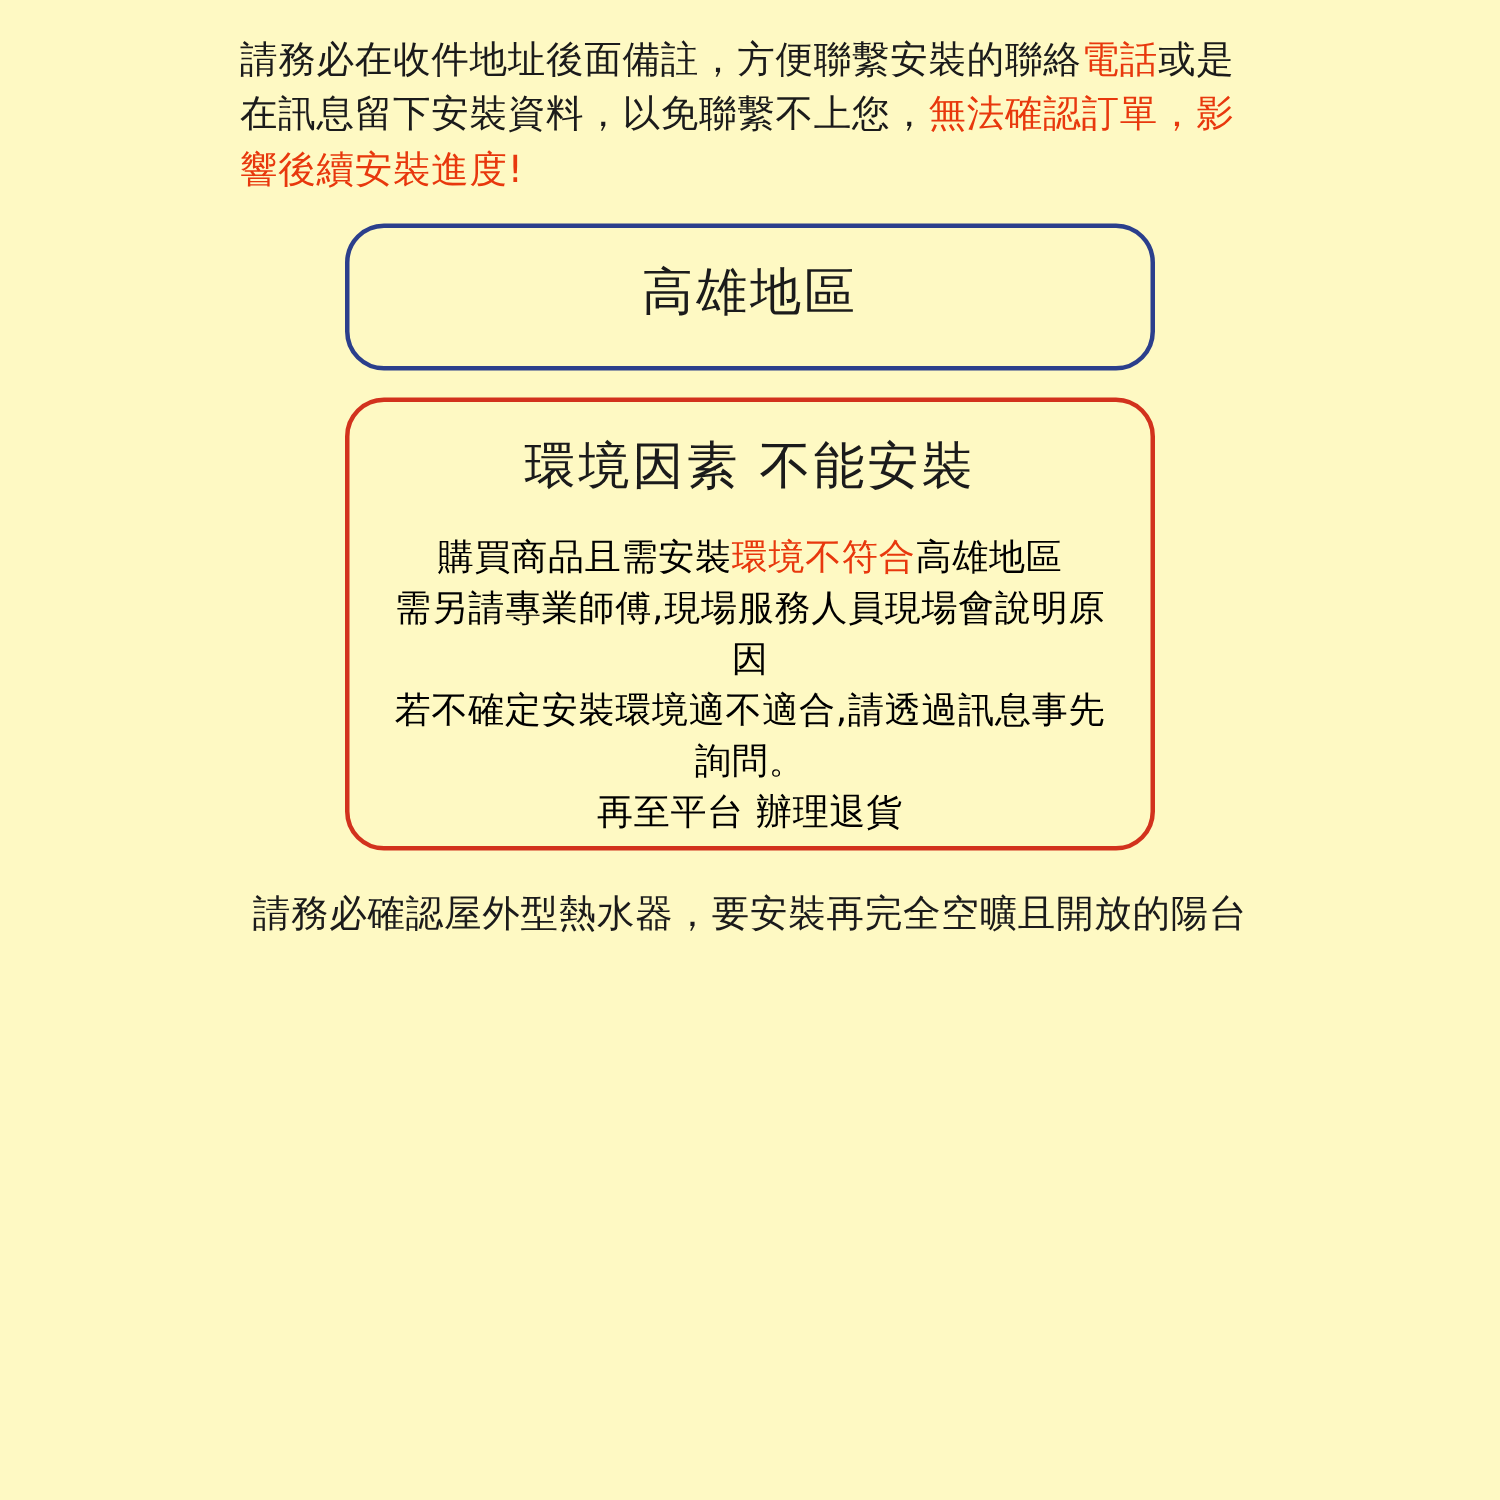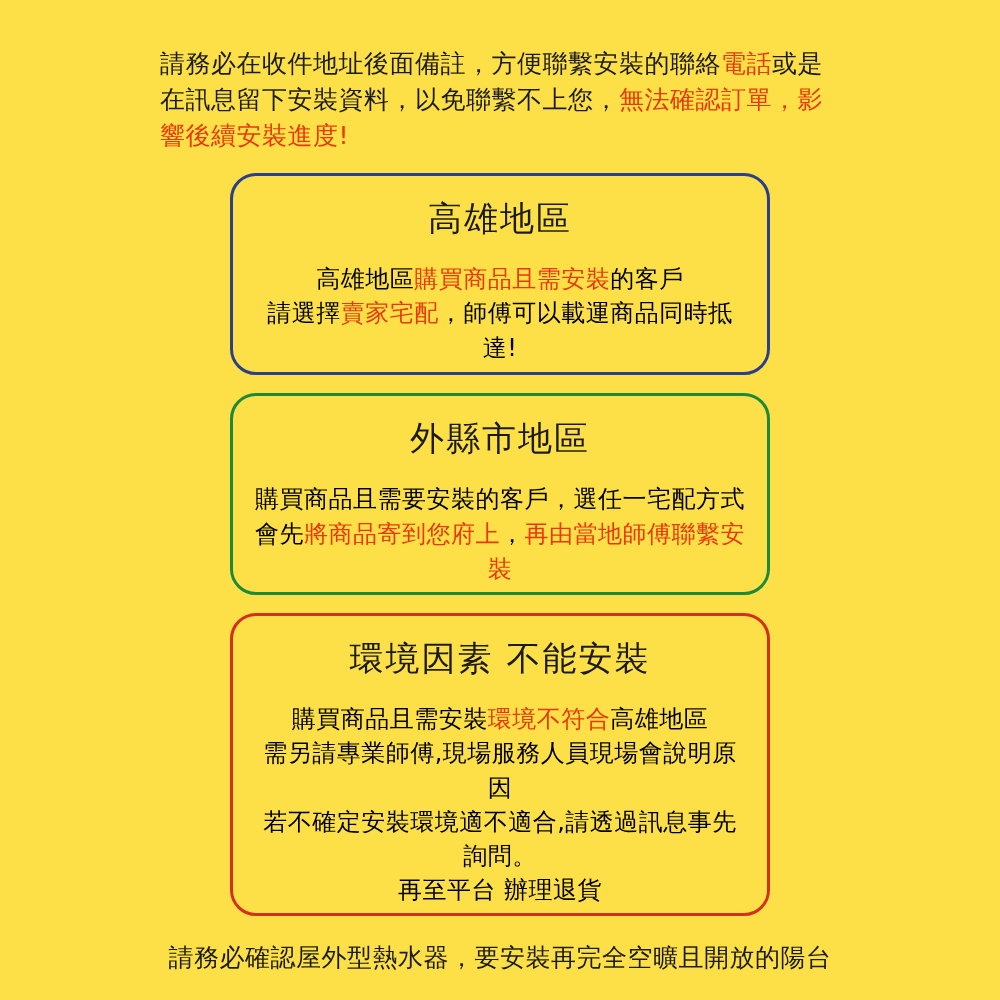--- a/index.html
+++ b/index.html
@@ -10,27 +10,26 @@
     width: 1000px;
     height: 1000px;
     background: #ffffff;
     font-family: "DejaVu Sans", "Liberation Sans", sans-serif;
     overflow: hidden;
   }
   .page {
     position: relative;
     width: 1000px;
     height: 1000px;
-    background: #fde047;
+    background: #fef9c3;
     box-sizing: border-box;
     padding: 0 18px;
     display: flex;
     flex-direction: column;
     align-items: center;
-    justify-content: center;
   }
 
   
   .blk {
     box-sizing: border-box;
     text-align: center;
     color: #1b1b1b;
   }
   .em-red { color: #e8380d; }
 
@@ -89,39 +88,22 @@
 <body>
 
 <div class="page">
 
   <div class="blk notice-top">
     <span>請務必在收件地址後面備註，方便聯繫安裝的聯絡</span><span class="em-red">電話</span><span>或是在</span><span>訊息留下安裝資料，以免聯繫不上您，</span><span class="em-red">無法確認訂單，影響後</span><span class="em-red">續安裝進度!</span>
   </div>
 
   <div class="card navy">
     <div class="card-title">高雄地區</div>
-    <div class="card-body">
-      <span class="line">
-        <span>高雄地區</span><span class="em-red">購買商品且需安裝</span><span>的客戶</span>
-      </span>
-      <span class="line">
-        <span>請選擇</span><span class="em-red">賣家宅配</span><span>，師傅可以載運商品同時抵達!</span>
-      </span>
-    </div>
   </div>
 
-  <div class="card green">
-    <div class="card-title">外縣市地區</div>
-    <div class="card-body">
-      <span class="line">購買商品且需要安裝的客戶，選任一宅配方式</span>
-      <span class="line">
-        <span>會先</span><span class="em-red">將商品寄到您府上</span><span>，</span><span class="em-red">再由當地師傅聯繫安裝</span>
-      </span>
-    </div>
-  </div>
 
   <div class="card red">
     <div class="card-title">環境因素 不能安裝</div>
     <div class="card-body">
       <span class="line">
         <span>購買商品且需安裝</span><span class="em-red">環境不符合</span><span>高雄地區</span>
       </span>
       <span class="line">需另請專業師傅,現場服務人員現場會說明原因</span>
       <span class="line">若不確定安裝環境適不適合,請透過訊息事先詢問。</span>
       <span class="line">再至平台 辦理退貨</span>

